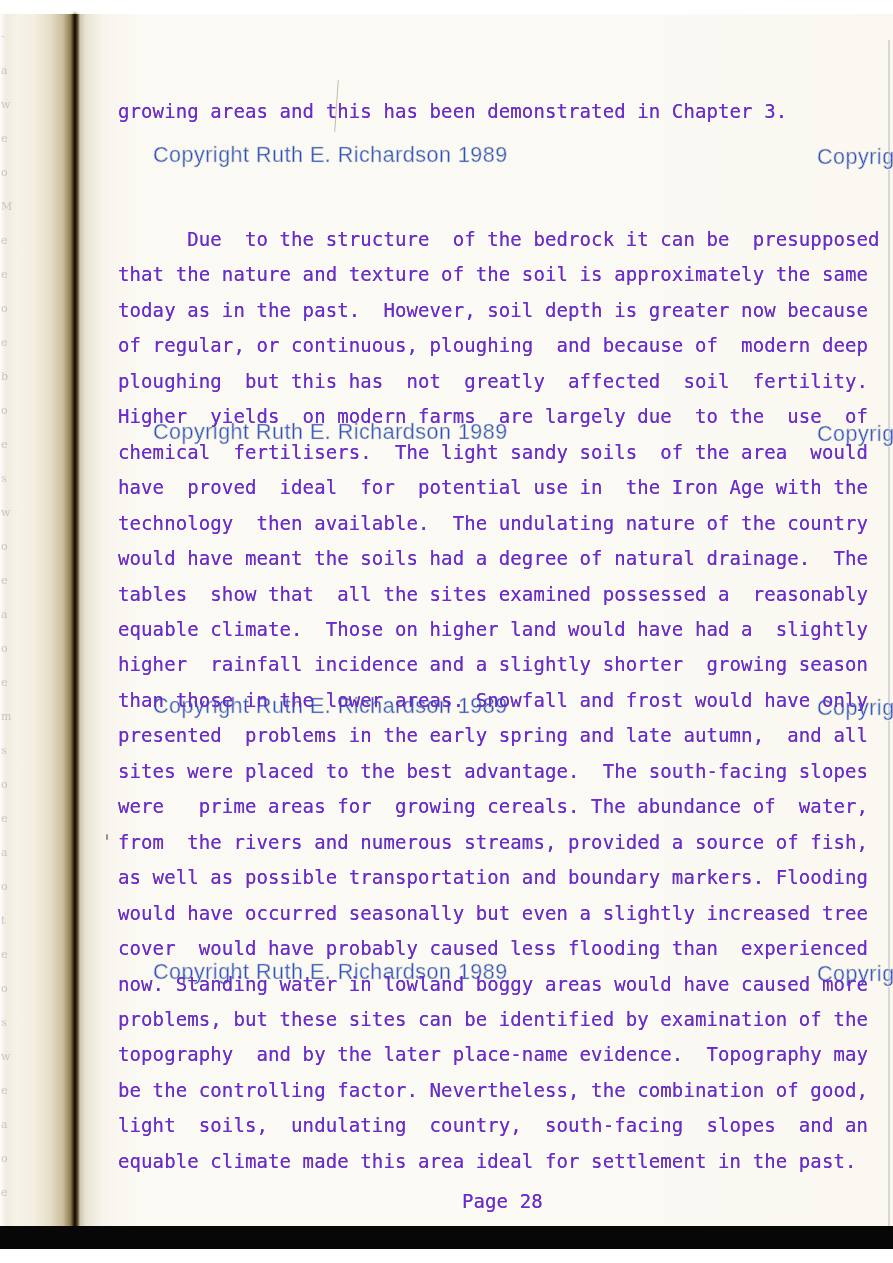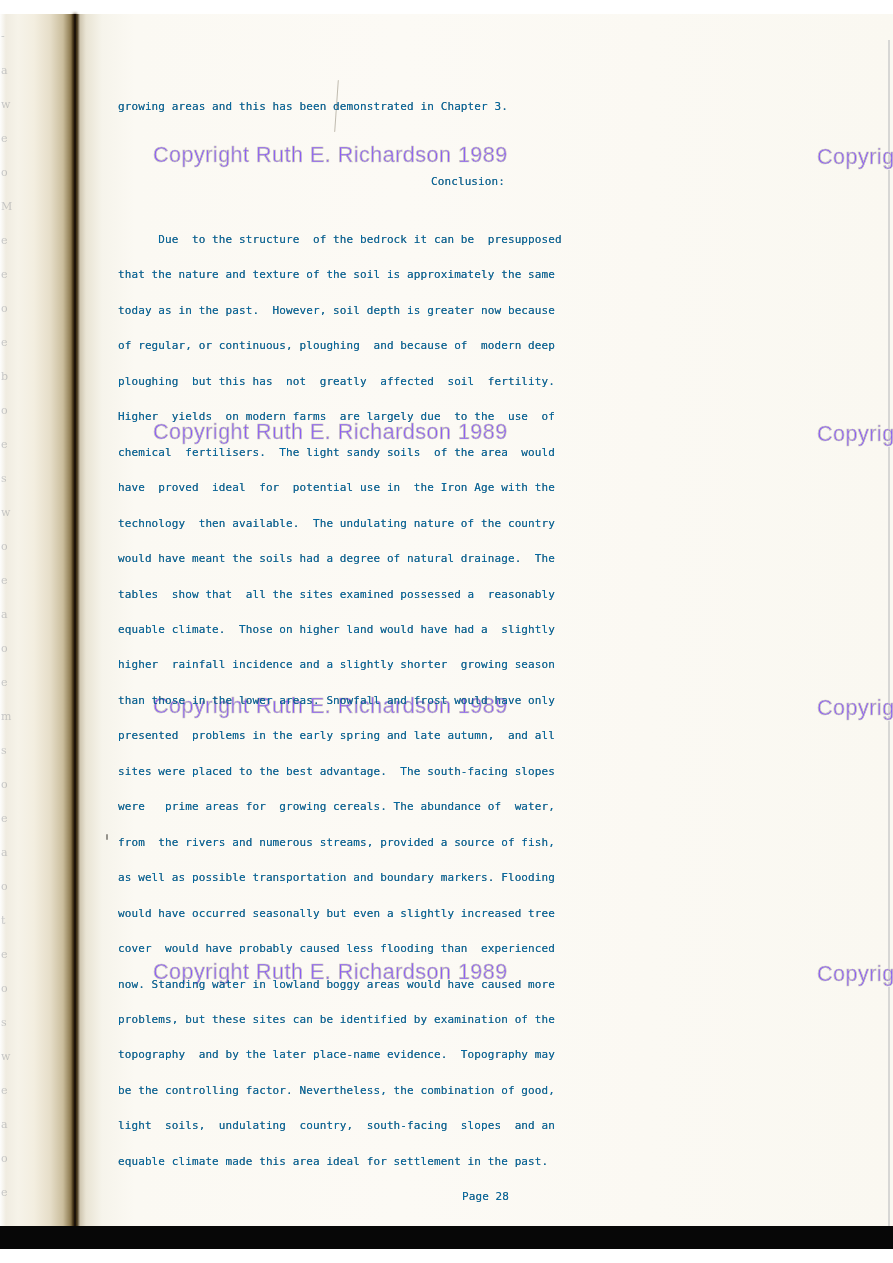--- a/index.html
+++ b/index.html
@@ -53,34 +53,34 @@
     font-size: 11px;
     color: rgba(100,106,118,0.32);
   }
   
   .wm {
     position: absolute;
     left: 153px;
     font-family: "Liberation Sans", sans-serif;
     font-size: 21.5px;
     letter-spacing: 0.5px;
-    color: #8b5cf6;
+    color: #1d4ed8;
     -webkit-text-stroke: 0.7px #ccc9bd;
     text-shadow: 0.5px 0.5px 0 rgba(255,255,255,0.8);
     white-space: pre;
   }
   .wm.partial { left: 817px; }
   
   .tw {
     position: absolute;
     white-space: pre;
     font-family: "DejaVu Sans Mono", monospace;
-    font-size: 11px;
+    font-size: 19px;
     letter-spacing: 0.1px;
-    color: #0369a1;
+    color: #6d28d9;
     text-shadow: 0 0 0.5px rgba(45,45,42,0.65);
   }
   .opening-line { left: 118px; top: 100px; }
   .heading { left: 118px; top: 175px; width: 700px; text-align: center; }
   .paragraph { left: 118px; top: 222px; }
   .paragraph .tline {
     line-height: 35.45px;
     white-space: pre;
   }
   .page-footer { left: 462px; top: 1190px; }
@@ -157,21 +157,20 @@
       <div class="wm partial" style="top: 696px;">Copyrig</div>
       <div class="wm" style="top: 960px;">Copyright Ruth E. Richardson 1989</div>
       <div class="wm partial" style="top: 962px;">Copyrig</div>
     </div>
 
   <div class="scratch"></div>
   <div class="speck"></div>
 
   <div class="tw opening-line">growing areas and this has been demonstrated in Chapter 3.</div>
 
-  <div class="tw heading">Conclusion:</div>
 
   <div class="tw paragraph" id="paragraph"><div class="tline">      Due  to the structure  of the bedrock it can be  presupposed</div><div class="tline">that the nature and texture of the soil is approximately the same</div><div class="tline">today as in the past.  However, soil depth is greater now because</div><div class="tline">of regular, or continuous, ploughing  and because of  modern deep</div><div class="tline">ploughing  but this has  not  greatly  affected  soil  fertility.</div><div class="tline">Higher  yields  on modern farms  are largely due  to the  use  of</div><div class="tline">chemical  fertilisers.  The light sandy soils  of the area  would</div><div class="tline">have  proved  ideal  for  potential use in  the Iron Age with the</div><div class="tline">technology  then available.  The undulating nature of the country</div><div class="tline">would have meant the soils had a degree of natural drainage.  The</div><div class="tline">tables  show that  all the sites examined possessed a  reasonably</div><div class="tline">equable climate.  Those on higher land would have had a  slightly</div><div class="tline">higher  rainfall incidence and a slightly shorter  growing season</div><div class="tline">than those in the lower areas. Snowfall and frost would have only</div><div class="tline">presented  problems in the early spring and late autumn,  and all</div><div class="tline">sites were placed to the best advantage.  The south-facing slopes</div><div class="tline">were   prime areas for  growing cereals. The abundance of  water,</div><div class="tline">from  the rivers and numerous streams, provided a source of fish,</div><div class="tline">as well as possible transportation and boundary markers. Flooding</div><div class="tline">would have occurred seasonally but even a slightly increased tree</div><div class="tline">cover  would have probably caused less flooding than  experienced</div><div class="tline">now. Standing water in lowland boggy areas would have caused more</div><div class="tline">problems, but these sites can be identified by examination of the</div><div class="tline">topography  and by the later place-name evidence.  Topography may</div><div class="tline">be the controlling factor. Nevertheless, the combination of good,</div><div class="tline">light  soils,  undulating  country,  south-facing  slopes  and an</div><div class="tline">equable climate made this area ideal for settlement in the past.</div></div>
 
   <div class="tw page-footer">Page 28</div>
 
   <div class="bottom-bar"></div>
 
 </div>
 
 </body></html>

